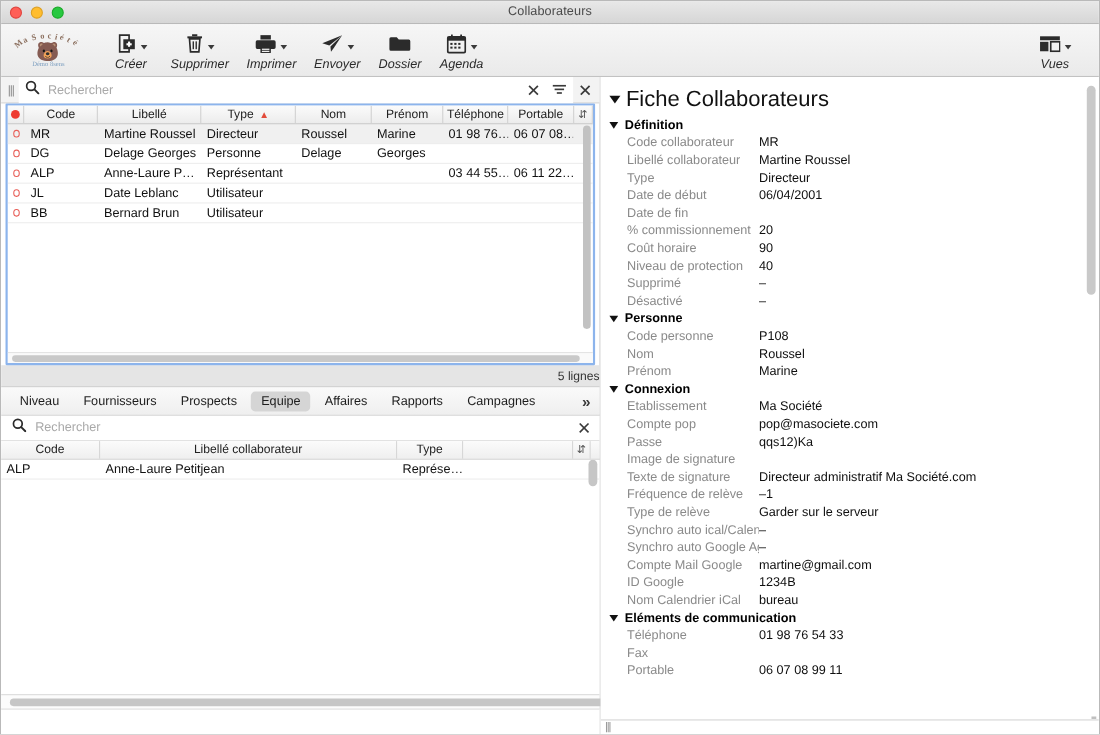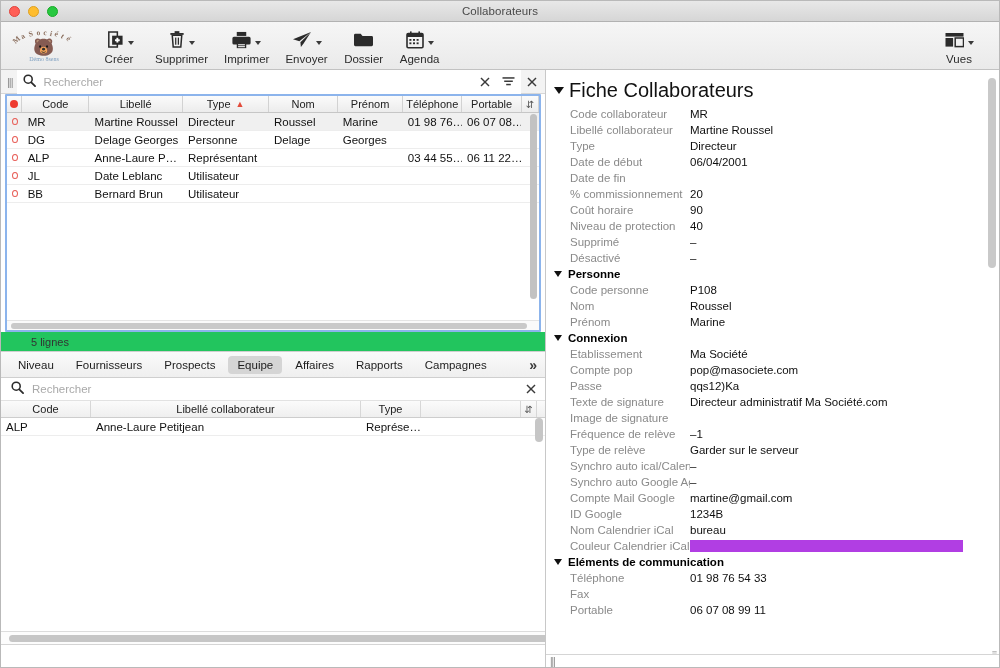--- a/index.html
+++ b/index.html
@@ -75,21 +75,21 @@
     display: flex; flex-direction: column;
     align-items: center; justify-content: center;
     min-width: 56px; padding: 2px 8px 0;
     cursor: default;
   }
   .tb-icon {
     height: 22px; display: flex; align-items: center; justify-content: center;
     gap: 2px;
   }
   .tb-icon svg { display: block; }
-  .tb-label { font-size: 11.5px; color: #2b2b2b; margin-top: 2px; }
+  .tb-label { font-size: 11.5px; color: #2b2b2b; margin-top: 2px; font-style: italic; }
   .caret-s { width: 0; height: 0;
     border-left: 3.2px solid transparent; border-right: 3.2px solid transparent;
     border-top: 4px solid #3a3a3a; margin-left: 2px; margin-top: 6px; }
 
   .tb-right { position: absolute; right: 12px; top: 0; height: 48px;
     display: flex; align-items: center; }
 
   
   .body {
     display: flex;
@@ -182,21 +182,22 @@
     position: absolute; left: 0; right: 0; bottom: 0; height: 10px;
     background: #fafafa; border-top: 1px solid #e4e4e4;
   }
   .hscroll-strip .thumb {
     height: 6px; background: #c9c9c9; border-radius: 3px;
     margin: 2px 12px 0 4px;
   }
 
   .lines-count {
     font-size: 11px; color: #333; padding: 4px 0 3px 30px;
-    background: #22c55e;
+    background: #e5e5e5;
+    text-align: right;
   }
 
   
   .tabstrip {
     display: flex; align-items: center;
     height: 27px;
     background: linear-gradient(to bottom, #fafafa 0%, #efefef 100%);
     border-top: 1px solid #cfcfcf;
     border-bottom: 1px solid #cfcfcf;
     padding: 0 6px;
@@ -641,20 +642,24 @@
       </div>
     </div>
 
     <div class="right-pane">
       <div class="detail-scroll">
         <div class="detail-title">
           <span class="tri"></span>
           <span>Fiche Collaborateurs</span>
         </div>
         <div id="detail-sections">
+            <div class="sect-head">
+              <span class="tri sm"></span>
+              <span>Définition</span>
+            </div>
             <div class="field">
               <div class="f-label">Code collaborateur</div>
               <div class="f-value">MR</div>
             </div>
             <div class="field">
               <div class="f-label">Libellé collaborateur</div>
               <div class="f-value">Martine Roussel</div>
             </div>
             <div class="field">
               <div class="f-label">Type</div>
@@ -714,28 +719,28 @@
             </div>
             <div class="field">
               <div class="f-label">Compte pop</div>
               <div class="f-value">pop@masociete.com</div>
             </div>
             <div class="field">
               <div class="f-label">Passe</div>
               <div class="f-value">qqs12)Ka</div>
             </div>
             <div class="field">
+              <div class="f-label">Image de signature</div>
+              <div class="f-value"></div>
+            </div>
+            <div class="field">
               <div class="f-label">Texte de signature</div>
               <div class="f-value">Directeur administratif Ma Société.com</div>
             </div>
             <div class="field">
-              <div class="f-label">Image de signature</div>
-              <div class="f-value"></div>
-            </div>
-            <div class="field">
               <div class="f-label">Fréquence de relève</div>
               <div class="f-value">–1</div>
             </div>
             <div class="field">
               <div class="f-label">Type de relève</div>
               <div class="f-value">Garder sur le serveur</div>
             </div>
             <div class="field">
               <div class="f-label">Synchro auto ical/Calendrier</div>
               <div class="f-value">–</div>
@@ -748,24 +753,20 @@
               <div class="f-label">Compte Mail Google</div>
               <div class="f-value">martine@gmail.com</div>
             </div>
             <div class="field">
               <div class="f-label">ID Google</div>
               <div class="f-value">1234B</div>
             </div>
             <div class="field">
               <div class="f-label">Nom Calendrier iCal</div>
               <div class="f-value">bureau</div>
-            </div>
-            <div class="field">
-              <div class="f-label">Couleur Calendrier iCal</div>
-              <div class="color-chip" style="background: rgb(177, 62, 227);"></div>
             </div>
             <div class="sect-head">
               <span class="tri sm"></span>
               <span>Eléments de communication</span>
             </div>
             <div class="field">
               <div class="f-label">Téléphone</div>
               <div class="f-value">01 98 76 54 33</div>
             </div>
             <div class="field">

